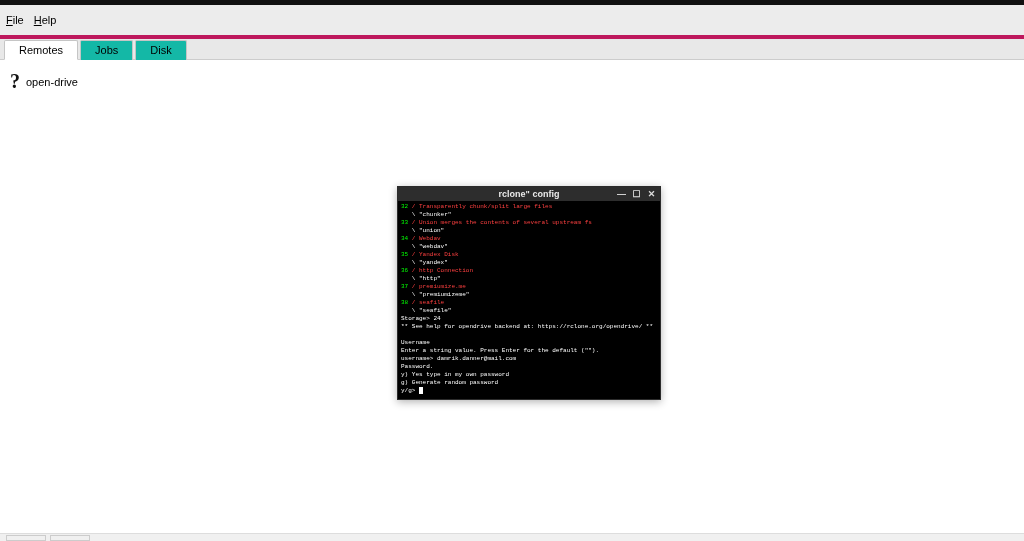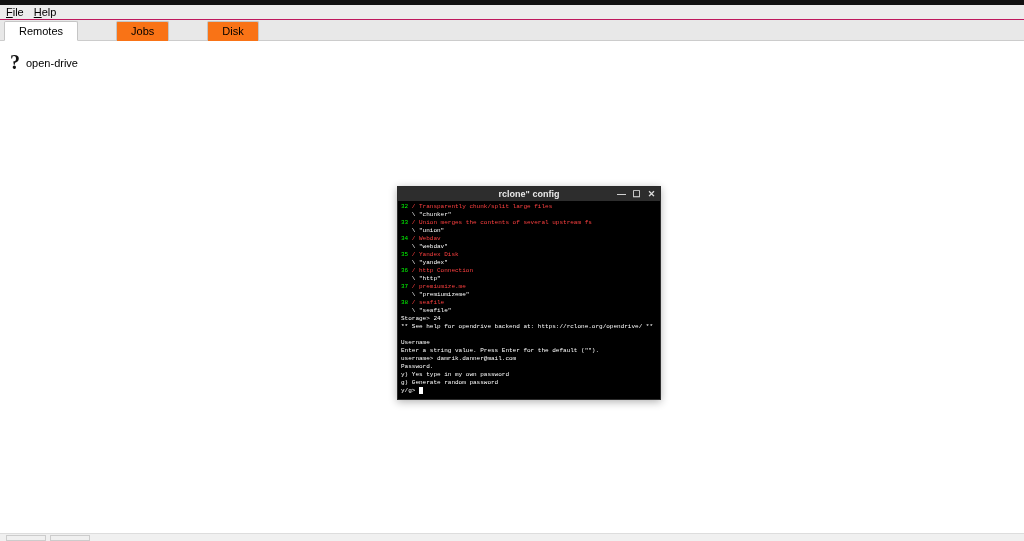--- a/index.html
+++ b/index.html
@@ -14,42 +14,41 @@
     }
     
     .title-strip {
       height: 5px;
       background: #111;
       width: 100%;
     }
     
     .menubar {
       background: #ececec;
-      border-bottom: 1px solid #be185d;
-      padding: 1px 6px;
+      border-bottom: 4px solid #be185d;
+      padding: 9px 6px;
       display: flex;
       gap: 10px;
       font-size: 11px;
     }
     .menubar span { cursor: default; }
     .menubar span u { text-decoration: underline; }
     
     .tabbar {
       background: #e8e8e8;
       display: flex;
       padding: 0 4px;
       border-bottom: 1px solid #ccc;
-      gap: 36px;
     }
     .tab {
       padding: 3px 14px;
       font-size: 11px;
       border: 1px solid #c5c5c5;
       border-bottom: none;
-      background: #f97316;
+      background: #14b8a6;
       margin-right: 2px;
       border-radius: 2px 2px 0 0;
       position: relative;
       top: 1px;
     }
     .tab.active {
       background: #ffffff;
       border-bottom: 1px solid #fff;
     }
     

